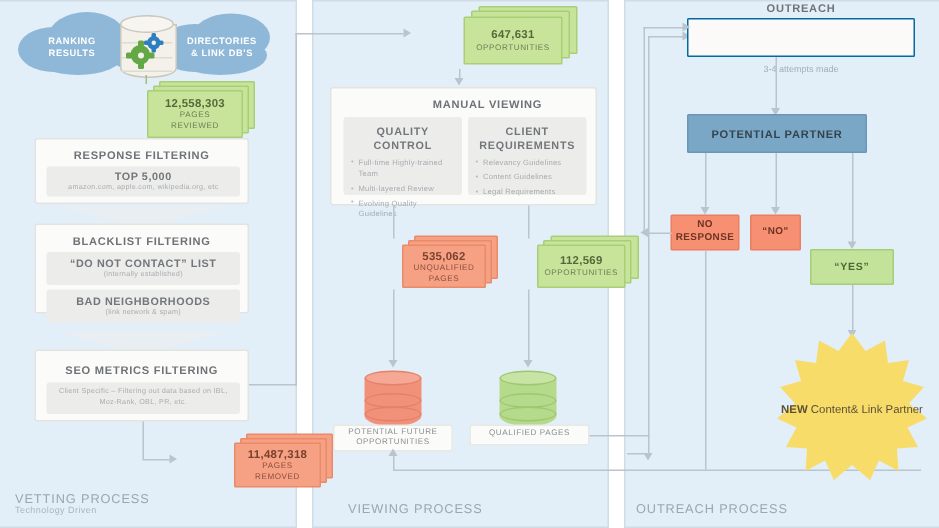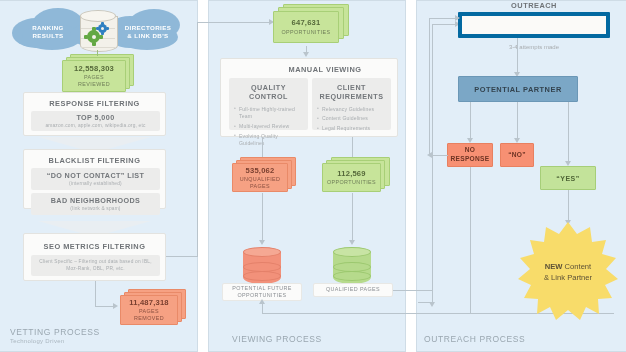--- a/index.html
+++ b/index.html
@@ -30,21 +30,21 @@
   .db-cap{position:absolute;left:0;top:0;width:100%;height:12px;
           background:#f7f5ef;border:1px solid #c9c6bb;border-radius:50%;box-sizing:border-box;}
   .db-line{position:absolute;left:1px;right:1px;height:6px;border-bottom:1px solid #dedbd2;}
 
   .gear{position:absolute;border-radius:50%;}
   .gear-green{background:#63a844;}
   .gear-blue{background:#2e7fc1;}
   .gear-tooth{position:absolute;border-radius:1px;}
 
   
-  .stack{position:absolute;}
+  .stack{position:absolute;margin-left:36px;}
   .stack .sheet{position:absolute;border-radius:1px;box-sizing:border-box;}
   .stack .sheet-label{position:absolute;inset:0;display:flex;flex-direction:column;
        align-items:center;justify-content:center;text-align:center;line-height:1.25;}
   .sheet-num{font-size:7.6px;font-weight:bold;color:#5c5f4a;letter-spacing:.2px;}
   .sheet-cap{font-size:5.4px;color:#6e7160;letter-spacing:.4px;margin-top:1px;}
   .green .sheet{background:#c7e49a;border:1px solid #a8cf77;}
   .green .sheet-num{color:#55693a;}
   .green .sheet-cap{color:#6f7e58;}
   .orange .sheet{background:#f6a183;border:1px solid #e98a68;}
   .orange .sheet-num{color:#7a4030;}
@@ -81,37 +81,37 @@
   .cyl-green .c-cap{background:#c8e4a4;border:1px solid #9cc86f;}
   .cyl-green .c-ring{border:1px solid #9cc86f;}
 
   .cyl-caption{position:absolute;background:#fbfbfa;border:1px solid #e8e8e5;border-radius:2px;
      display:flex;align-items:center;justify-content:center;text-align:center;
      font-size:5.4px;color:#8b8f93;letter-spacing:.4px;line-height:1.35;box-sizing:border-box;}
 
   
   .obox{position:absolute;box-sizing:border-box;display:flex;flex-direction:column;
         align-items:center;justify-content:center;text-align:center;border-radius:1px;}
-  .obox-white{background:#fbfaf8;border:4px solid #0369a1;gap:32px;}
+  .obox-white{background:#fbfaf8;border:1px solid #0369a1;gap:32px;}
   .obox-white .ob-t{font-size:7.4px;font-weight:bold;color:#6f7377;letter-spacing:.5px;}
   .obox-white .ob-s{font-size:6px;color:#a9adb0;margin-top:2px;}
   .obox-blue{background:#7ba7c6;border:1px solid #6b97b6;}
   .obox-blue .ob-t{font-size:7.4px;font-weight:bold;color:#33434f;letter-spacing:.5px;}
   .obox-orange{background:#f79073;border:1px solid #e88060;}
   .obox-orange .ob-t{font-size:6.6px;font-weight:bold;color:#6d3323;letter-spacing:.3px;line-height:1.3;}
   .obox-green{background:#c3e39a;border:1px solid #a6ce78;}
   .obox-green .ob-t{font-size:7px;font-weight:bold;color:#4f6636;letter-spacing:.5px;}
 
   
   .burst{position:absolute;background:#f8dc6a;
      clip-path:polygon(50% 0%,59% 12%,72% 5%,74% 20%,88% 18%,84% 32%,98% 36%,88% 47%,
        100% 57%,87% 63%,94% 76%,80% 77%,81% 92%,68% 85%,62% 98%,50% 88%,38% 98%,32% 85%,
        19% 92%,20% 77%,6% 76%,13% 63%,0% 57%,12% 47%,2% 36%,16% 32%,12% 18%,26% 20%,
        28% 5%,41% 12%);}
-  .burst-label{position:absolute;inset:0;display:flex;flex-direction:column;
+  .burst-label{position:absolute;inset:0;display:flex;flex-direction:row;
      align-items:center;justify-content:center;text-align:center;
      font-size:7.6px;color:#5c5136;line-height:1.45;}
   .burst-label b{font-weight:bold;}
 
   
   .line{position:absolute;background:#b9c4cc;}
   .vline{width:1px;}
   .hline{height:1px;}
   .arrow-d,.arrow-r,.arrow-l,.arrow-u{position:absolute;width:0;height:0;}
   .arrow-d{border-left:3.5px solid transparent;border-right:3.5px solid transparent;border-top:5px solid #b9c4cc;}

